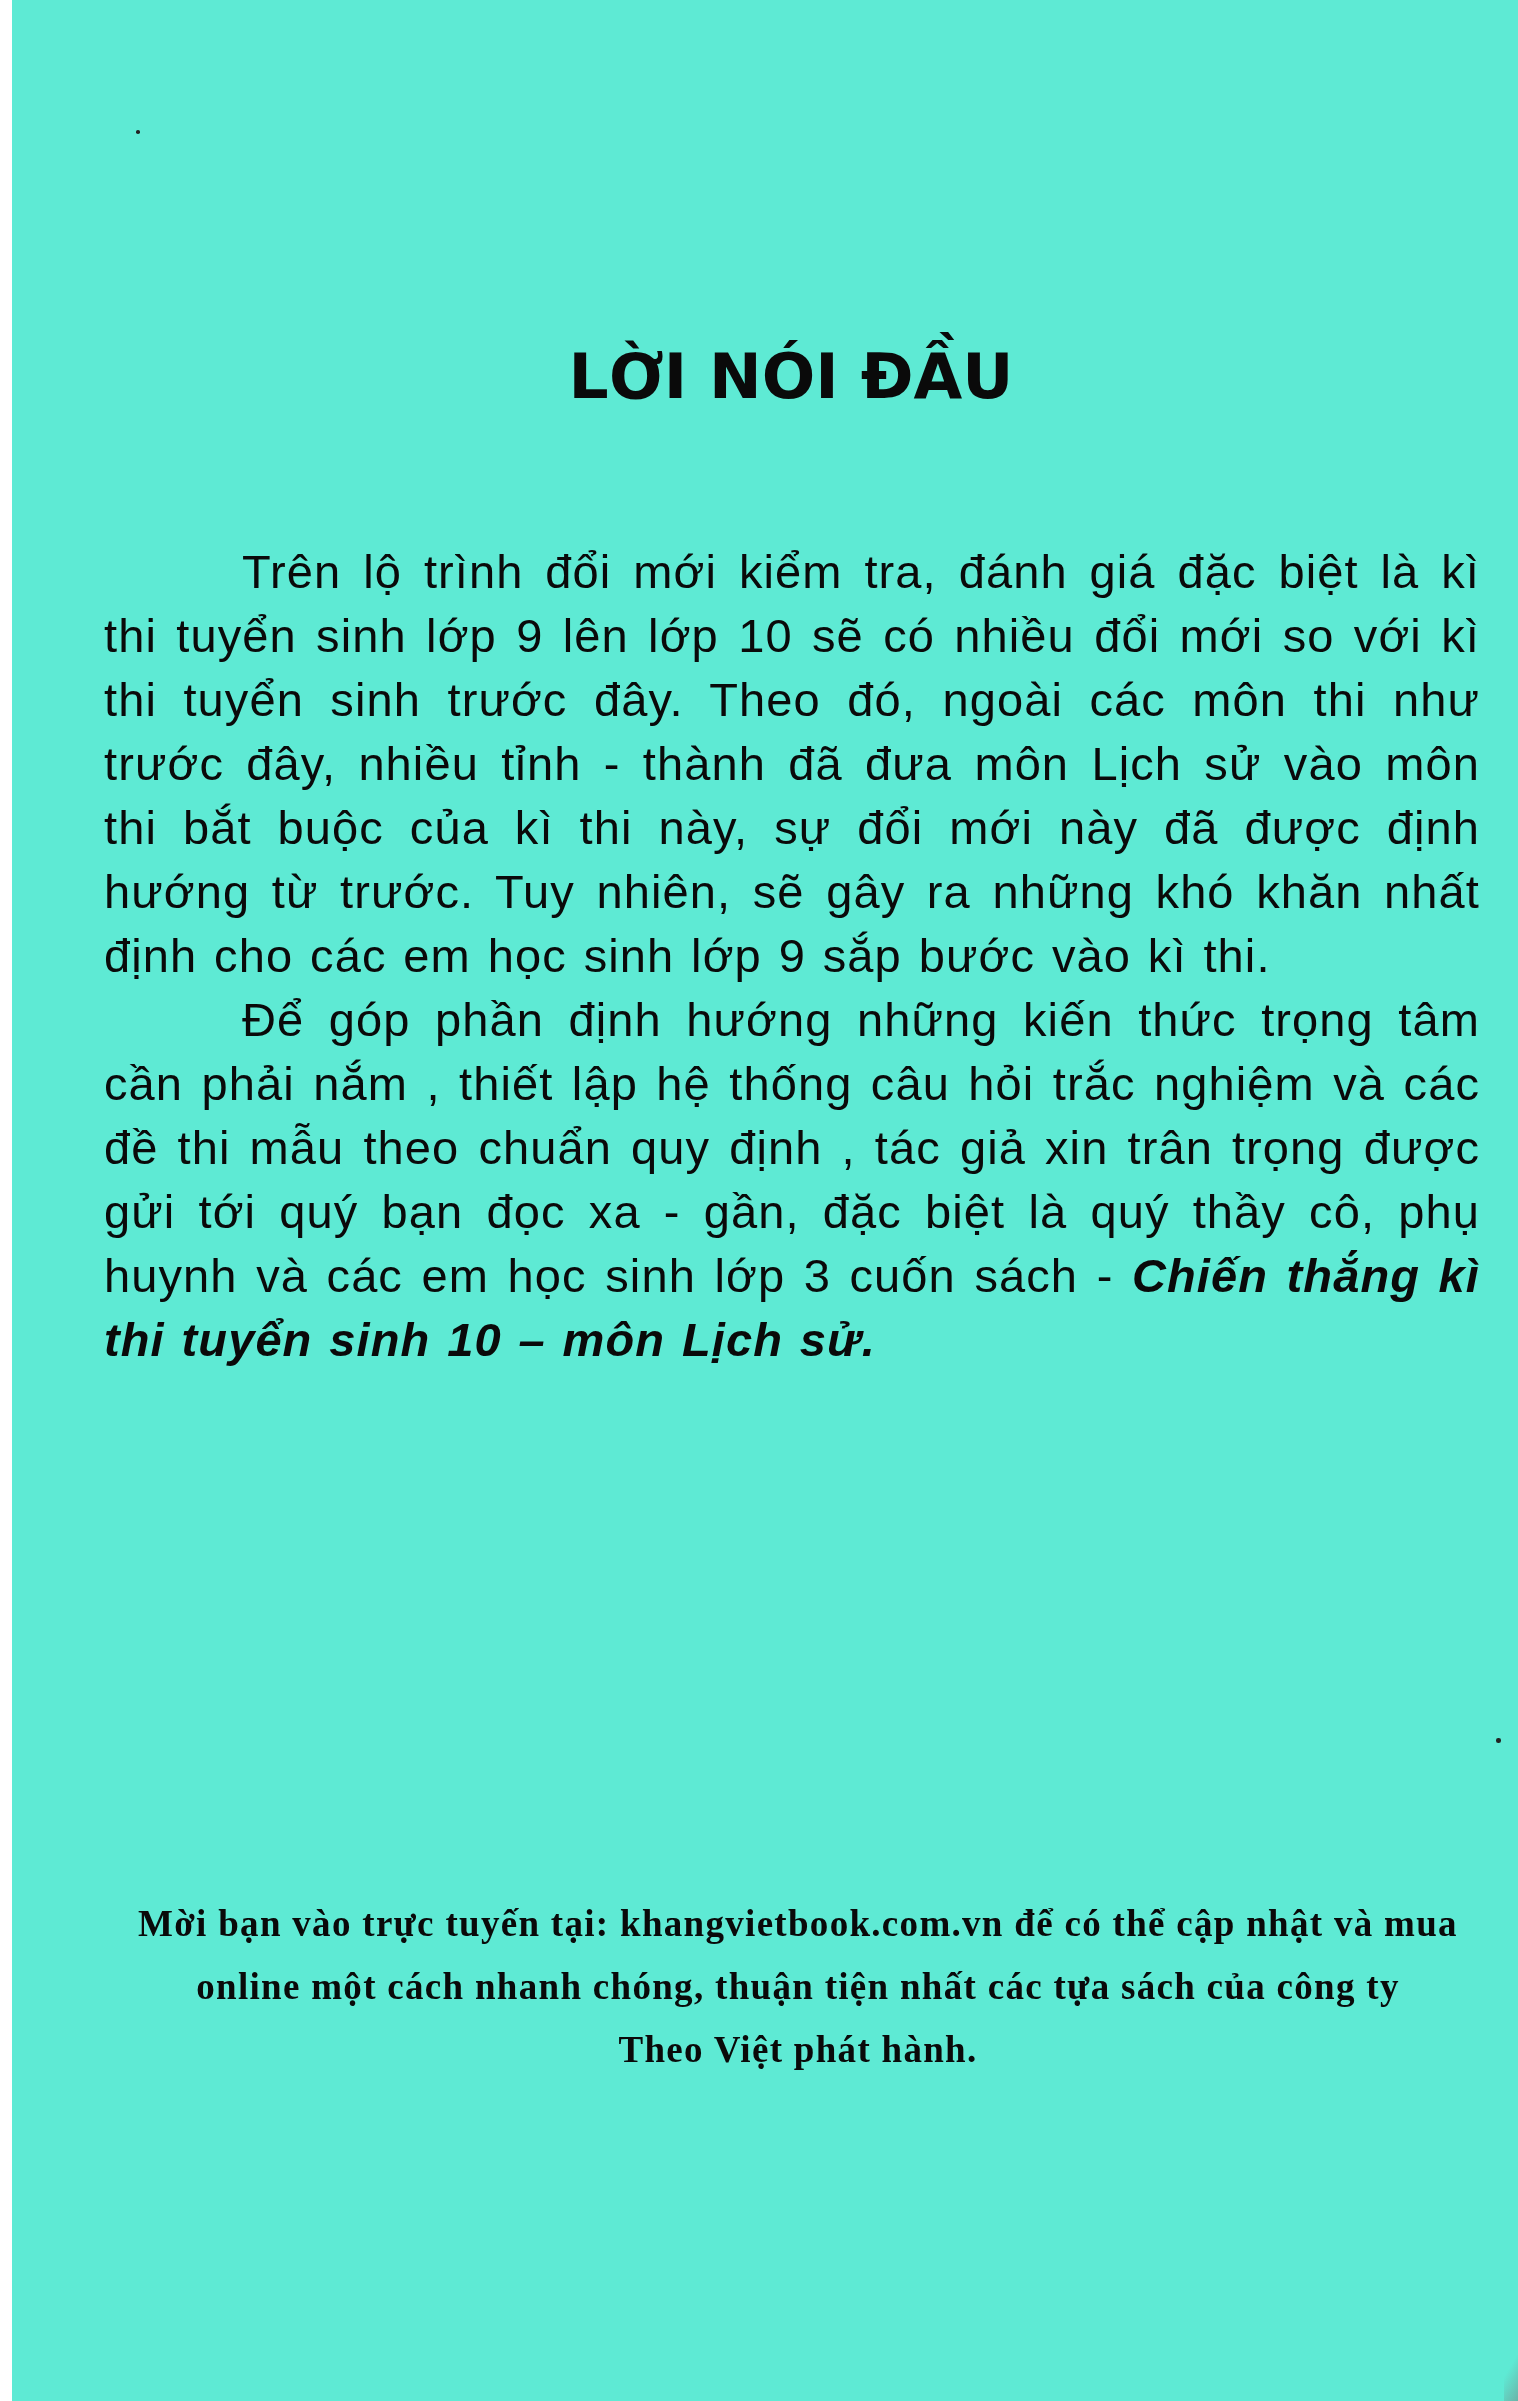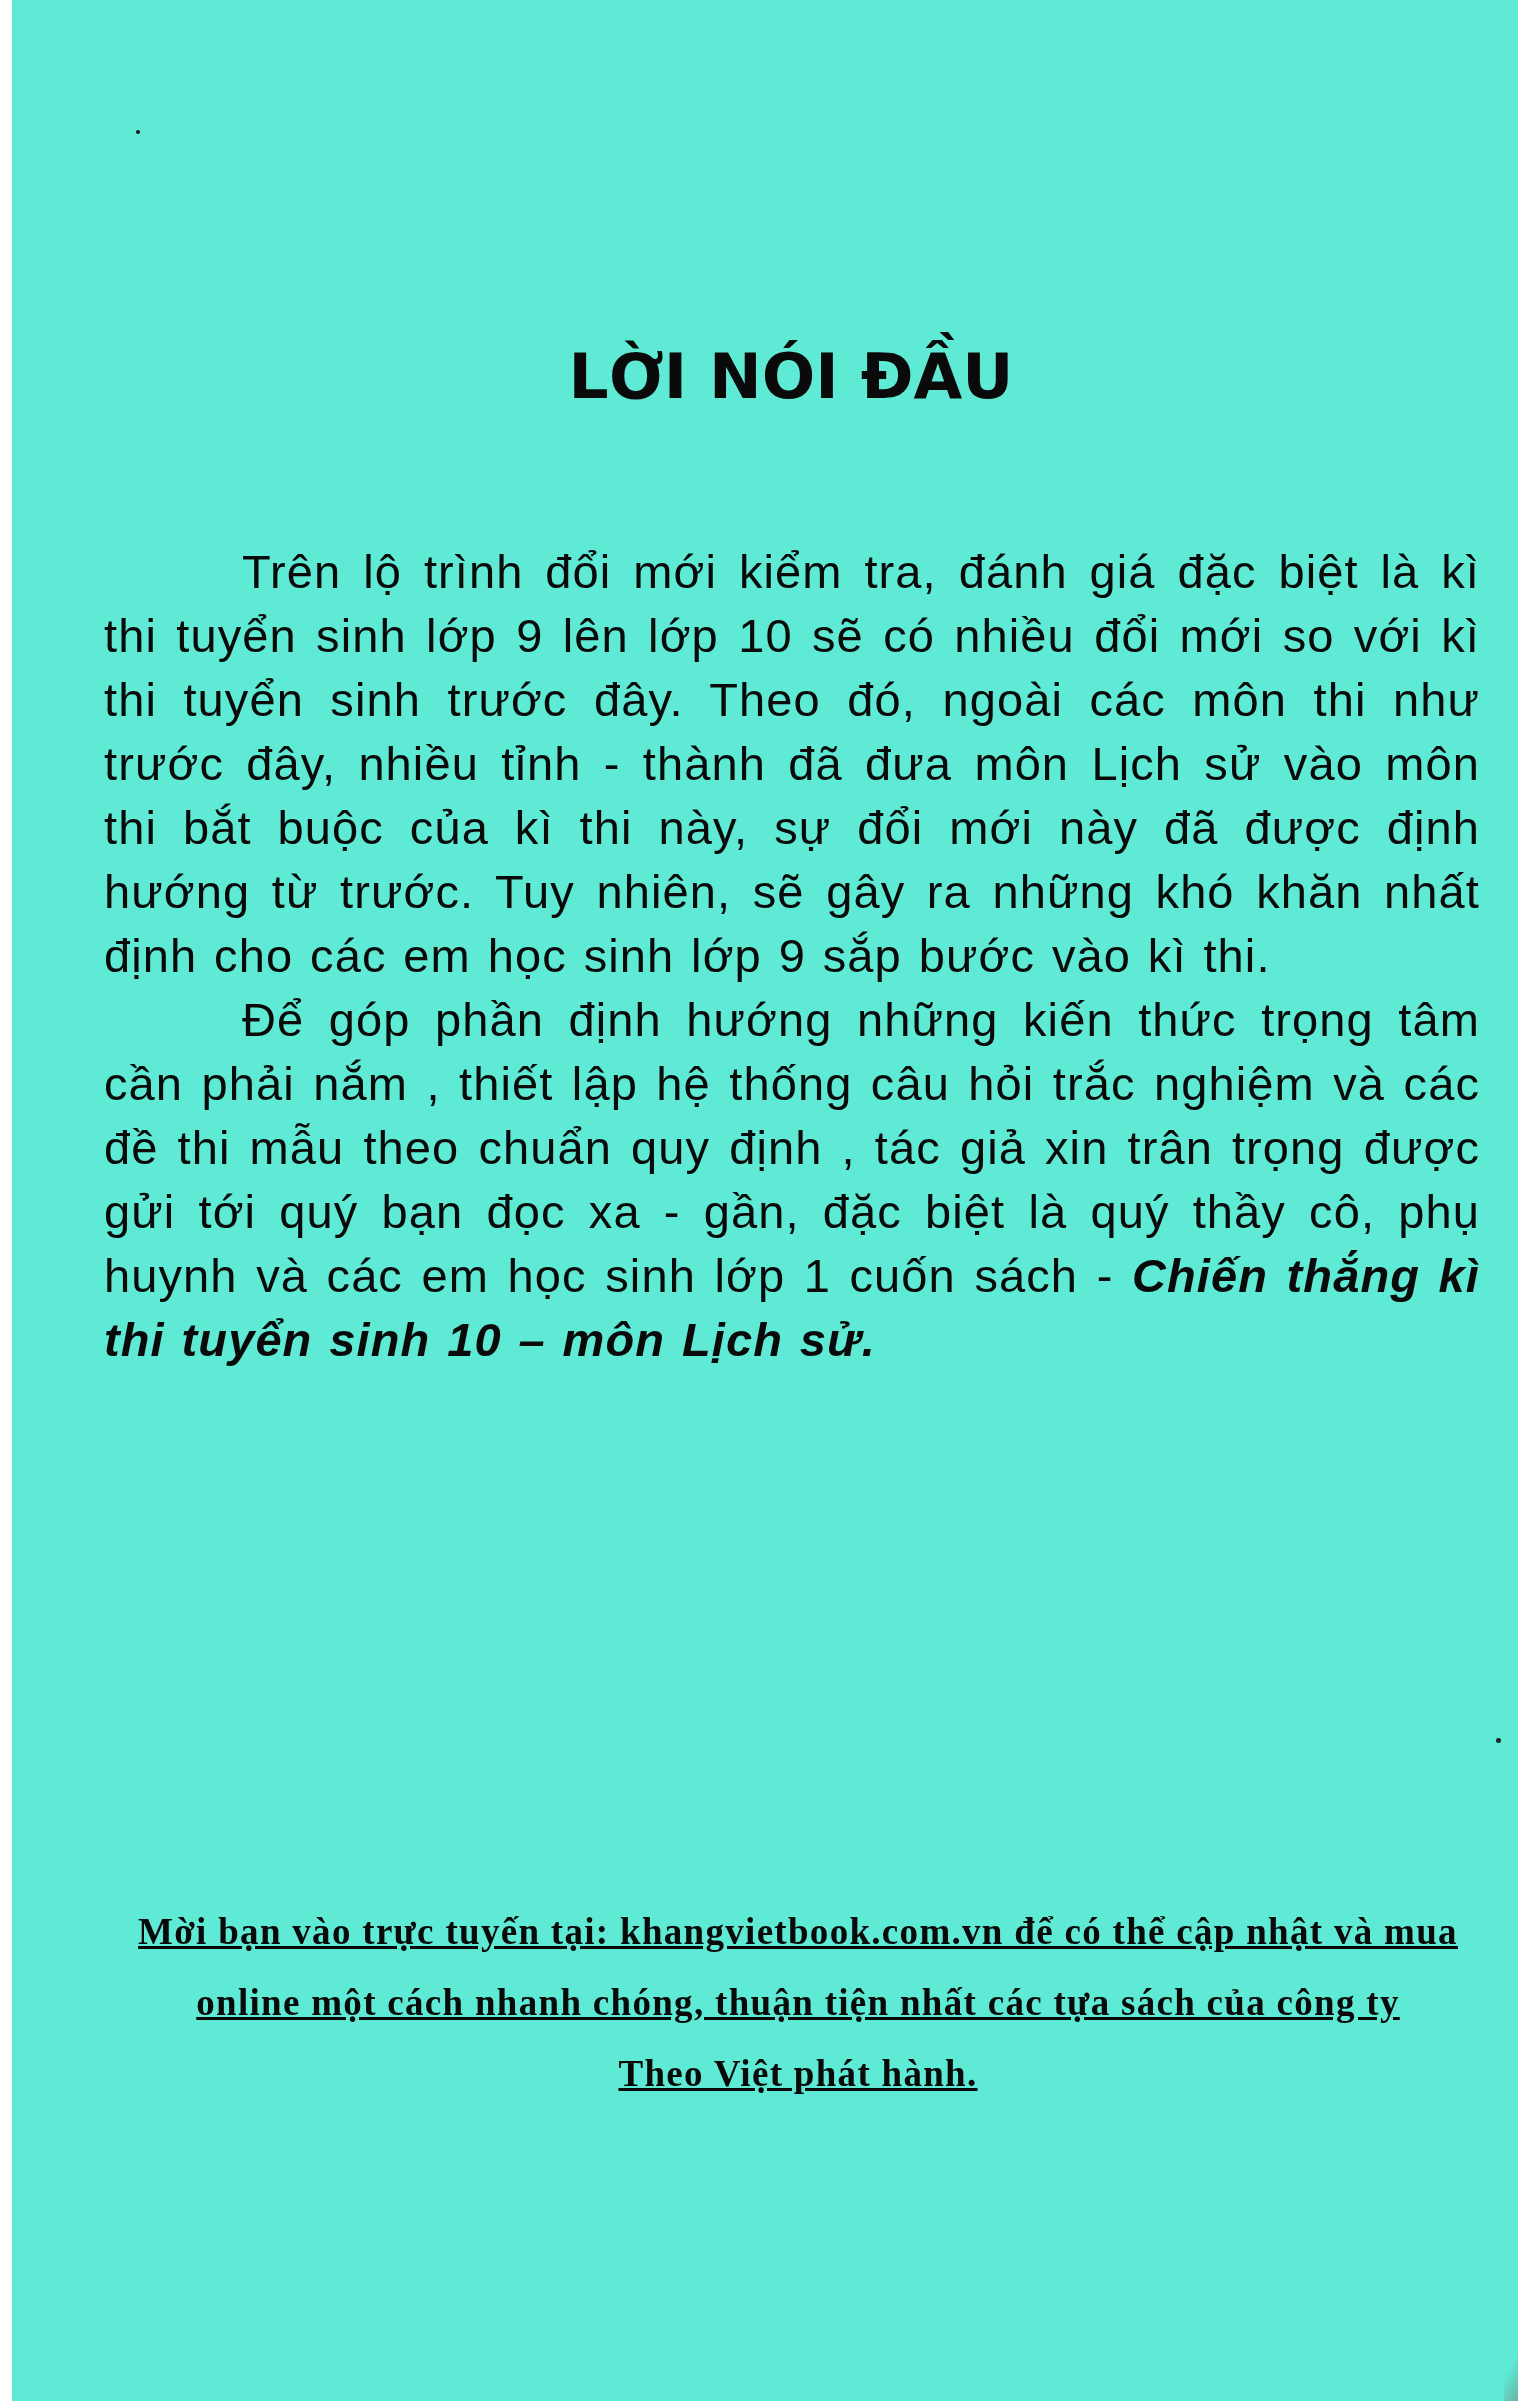--- a/index.html
+++ b/index.html
@@ -59,21 +59,21 @@
     left: 89px;
     width: 1394px;
     top: 1888px;
     font-family: "Liberation Serif", "DejaVu Serif", serif;
     font-weight: bold;
     font-size: 37px;
     line-height: 55px;
     text-align: center;
     letter-spacing: 1.3px;
   }
-  .footer p { margin: 16px; text-decoration: underline; }
+  .footer p { margin: 8px; }
   .speck {
     position: absolute;
     width: 3.6px; height: 3.6px;
     border-radius: 50%;
     background: #222;
   }
   .shadow-corner {
     position: absolute;
     right: 0;
     bottom: 0;
@@ -84,21 +84,21 @@
 </style>
 </head>
 <body>
 
 <div class="page">
 
   <h1 class="title">LỜI NÓI ĐẦU</h1>
 
   <div class="body-text">
     <p>Trên lộ trình đổi mới kiểm tra, đánh giá đặc biệt là kì thi tuyển sinh lớp 9 lên lớp 10 sẽ có nhiều đổi mới so với kì thi tuyển sinh trước đây. Theo đó,  ngoài các môn thi như trước đây, nhiều tỉnh - thành đã đưa môn Lịch sử vào môn thi bắt buộc của kì thi này, sự đổi mới này đã được định hướng từ trước. Tuy nhiên, sẽ gây ra những khó khăn nhất định cho các em học sinh lớp 9 sắp bước vào kì thi.</p>
-    <p><span>Để góp phần định hướng những kiến thức trọng tâm cần phải nắm , thiết lập hệ thống câu hỏi trắc nghiệm và các đề thi mẫu theo chuẩn quy định , tác giả xin trân trọng được gửi tới quý bạn đọc xa - gần, đặc biệt là quý thầy cô, phụ huynh  và các em học sinh lớp 1 cuốn sách - </span><em>Chiến thắng kì thi tuyển sinh 10 – môn Lịch sử.</em></p>
+    <p><span>Để góp phần định hướng những kiến thức trọng tâm cần phải nắm , thiết lập hệ thống câu hỏi trắc nghiệm và các đề thi mẫu theo chuẩn quy định , tác giả xin trân trọng được gửi tới quý bạn đọc xa - gần, đặc biệt là quý thầy cô, phụ huynh  và các em học sinh lớp 3 cuốn sách - </span><em>Chiến thắng kì thi tuyển sinh 10 – môn Lịch sử.</em></p>
   </div>
 
   <div class="footer">
     <p>Mời bạn vào trực tuyến tại: khangvietbook.com.vn để có thể cập nhật và mua</p>
     <p>online một cách nhanh chóng, thuận tiện nhất các tựa sách của công ty</p>
     <p>Theo Việt phát hành.</p>
   </div>
 
   <span class="speck" style="left:124px;top:130px;"></span>
   <span class="speck" style="left:1484px;top:1738px;width:4.5px;height:4.5px;"></span>

